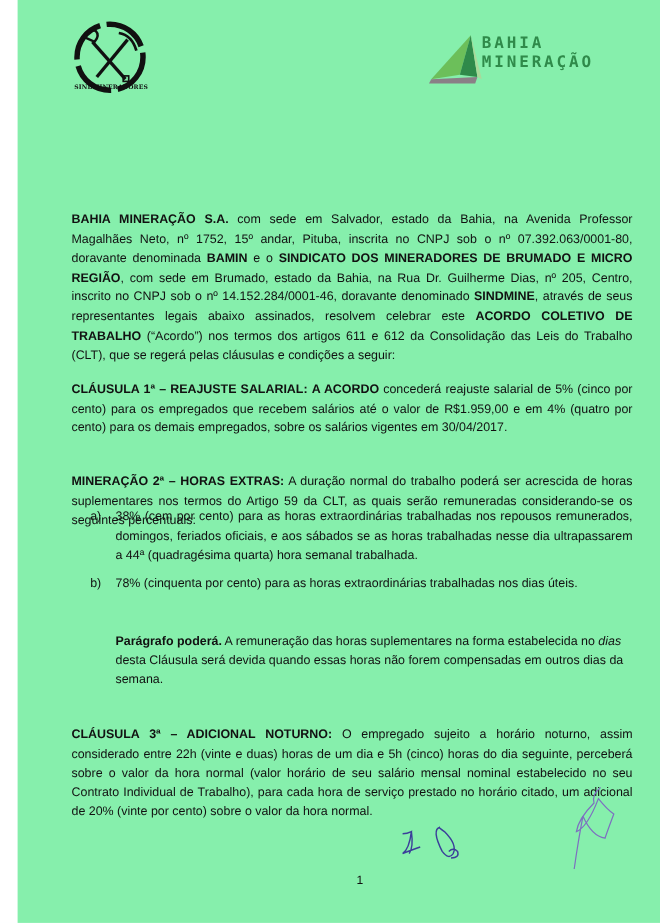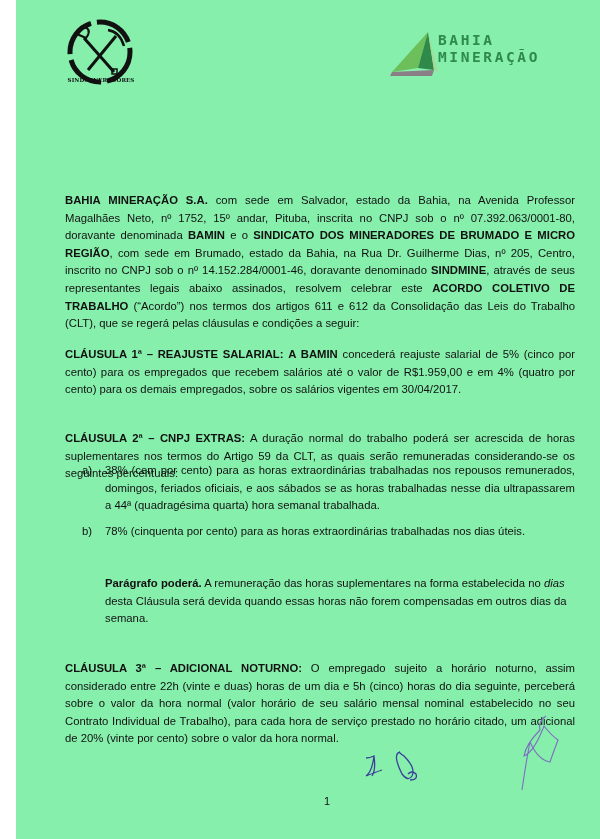--- a/index.html
+++ b/index.html
@@ -49,25 +49,25 @@
     <div>BAHIA</div>
     <div>MINERAÇÃO</div>
   </div>
 
 
   <div class="para" style="top:176px;">
     <b>BAHIA MINERAÇÃO S.A.</b><span> com sede em Salvador, estado da Bahia, na Avenida Professor Magalhães Neto, nº 1752, 15º andar, Pituba, inscrita no CNPJ sob o nº 07.392.063/0001-80, doravante denominada </span><b>BAMIN</b><span> e o </span><b>SINDICATO DOS MINERADORES DE BRUMADO E MICRO REGIÃO</b><span>, com sede em Brumado, estado da Bahia, na Rua Dr. Guilherme Dias, nº 205, Centro, inscrito no CNPJ sob o nº 14.152.284/0001-46, doravante denominado </span><b>SINDMINE</b><span>, através de seus representantes legais abaixo assinados, resolvem celebrar este </span><b>ACORDO COLETIVO DE TRABALHO</b><span> (“Acordo”) nos termos dos artigos 611 e 612 da Consolidação das Leis do Trabalho (CLT), que se regerá pelas cláusulas e condições a seguir:</span>
   </div>
 
   <div class="para" style="top:330px;">
-    <b>CLÁUSULA 1ª – REAJUSTE SALARIAL:</b> <b>A BAMIN</b><span> concederá reajuste salarial de 5% (cinco por cento) para os empregados que recebem salários até o valor de R$1.959,00 e em 4% (quatro por cento) para os demais empregados, sobre os salários vigentes em 30/04/2017.</span>
+    <b>CLÁUSULA 1ª – REAJUSTE SALARIAL:</b> <b>A ACORDO</b><span> concederá reajuste salarial de 5% (cinco por cento) para os empregados que recebem salários até o valor de R$1.959,00 e em 4% (quatro por cento) para os demais empregados, sobre os salários vigentes em 30/04/2017.</span>
   </div>
 
   <div class="para" style="top:414px;">
-    <b>CLÁUSULA 2ª – CNPJ EXTRAS:</b><span> A duração normal do trabalho poderá ser acrescida de horas suplementares nos termos do Artigo 59 da CLT, as quais serão remuneradas considerando-se os seguintes percentuais:</span>
+    <b>MINERAÇÃO 2ª – HORAS EXTRAS:</b><span> A duração normal do trabalho poderá ser acrescida de horas suplementares nos termos do Artigo 59 da CLT, as quais serão remuneradas considerando-se os seguintes percentuais:</span>
   </div>
 
   <div class="list-item" style="top:462px;">
     <span class="marker">a)</span>
     <span class="txt">38% (cem por cento) para as horas extraordinárias trabalhadas nos repousos remunerados, domingos, feriados oficiais, e aos sábados se as horas trabalhadas nesse dia ultrapassarem a 44ª (quadragésima quarta) hora semanal trabalhada.</span>
   </div>
 
   <div class="list-item" style="top:523px;">
     <span class="marker">b)</span>
     <span class="txt">78% (cinquenta por cento) para as horas extraordinárias trabalhadas nos dias úteis.</span>

